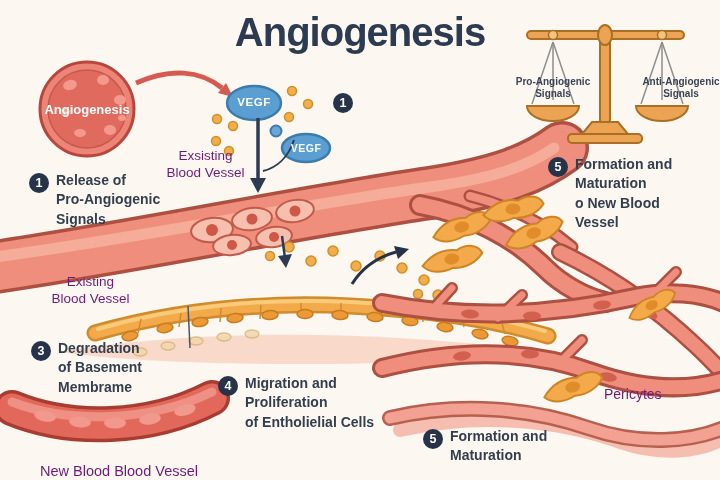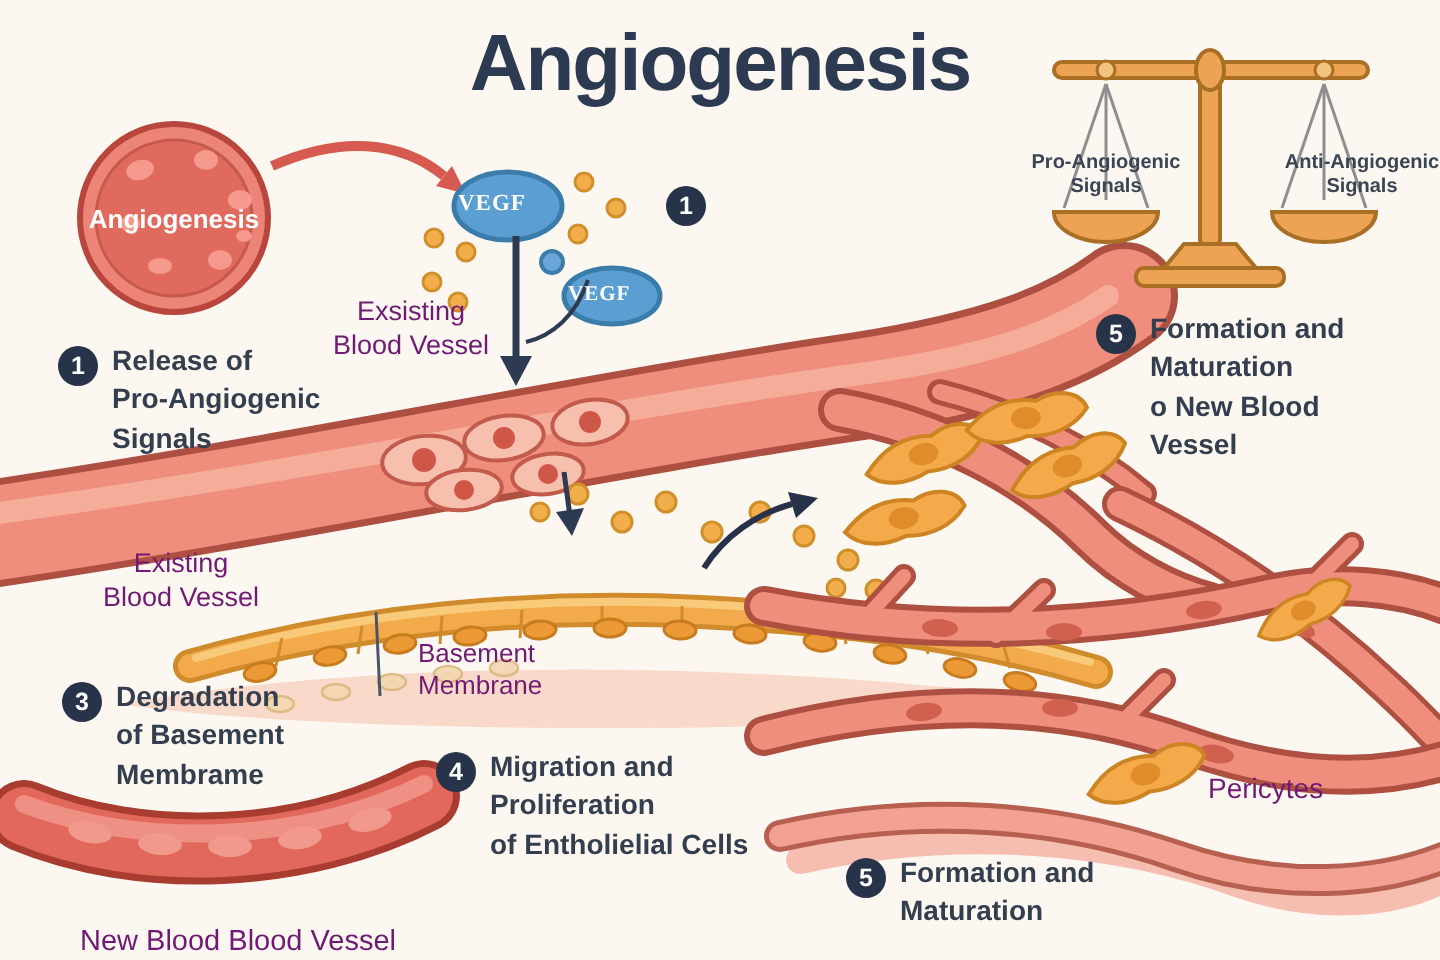--- a/index.html
+++ b/index.html
@@ -9,22 +9,22 @@
   .title{position:absolute;left:0;top:10px;width:100%;text-align:center;
          font-size:40px;font-weight:bold;color:#2c3a52;letter-spacing:-1px;}
   .lbl{position:absolute;color:#701a75;font-weight:normal;white-space:pre-line;
        line-height:1.25;font-size:13.5px;}
   .lbl.center{text-align:center;}
   .step-text{position:absolute;color:#333e4e;font-weight:bold;white-space:pre-line;
              font-size:14px;line-height:1.38;}
   .badge{position:absolute;width:20px;height:20px;border-radius:50%;background:#273349;
          color:#fff;font-size:12.5px;font-weight:bold;display:flex;align-items:center;
          justify-content:center;}
-  .vegf{position:absolute;color:#fff;font-weight:bold;
-        letter-spacing:0.5px;font-family:Liberation Serif, serif;}
+  .vegf{position:absolute;color:#fff;font-weight:bold;text-align:center;
+        letter-spacing:0.5px;}
   .cell-label{position:absolute;color:#fff;font-weight:bold;text-align:center;
               font-size:13px;}
   .scale-label{position:absolute;color:#3a4454;font-weight:bold;text-align:center;
                white-space:pre-line;font-size:10px;line-height:1.2;}
   .brand{position:absolute;left:596px;top:430px;font-size:23px;font-weight:bold;
          color:#15254a;letter-spacing:-0.5px;}
 </style>
 </head>
 <body>
 
@@ -292,22 +292,20 @@
 
   <div class="badge" style="left:548px;top:157px;">5</div>
   <div class="step-text" style="left:575px;top:155px;width:135px;">Formation and
 Maturation
 o New Blood
 Vessel</div>
 
   <div class="lbl center" style="left:28px;top:274px;width:125px;">Existing
 Blood Vessel</div>
 
-  <div class="lbl" style="left:209px;top:319px;width:110px;font-size:13px;">Basement
-Membrane</div>
 
   <div class="badge" style="left:31px;top:341px;">3</div>
   <div class="step-text" style="left:58px;top:339px;width:140px;">Degradation
 of Basement
 Membrame</div>
 
   <div class="badge" style="left:218px;top:376px;">4</div>
   <div class="step-text" style="left:245px;top:374px;width:170px;">Migration and
 Proliferation
 of Entholielial Cells</div>

